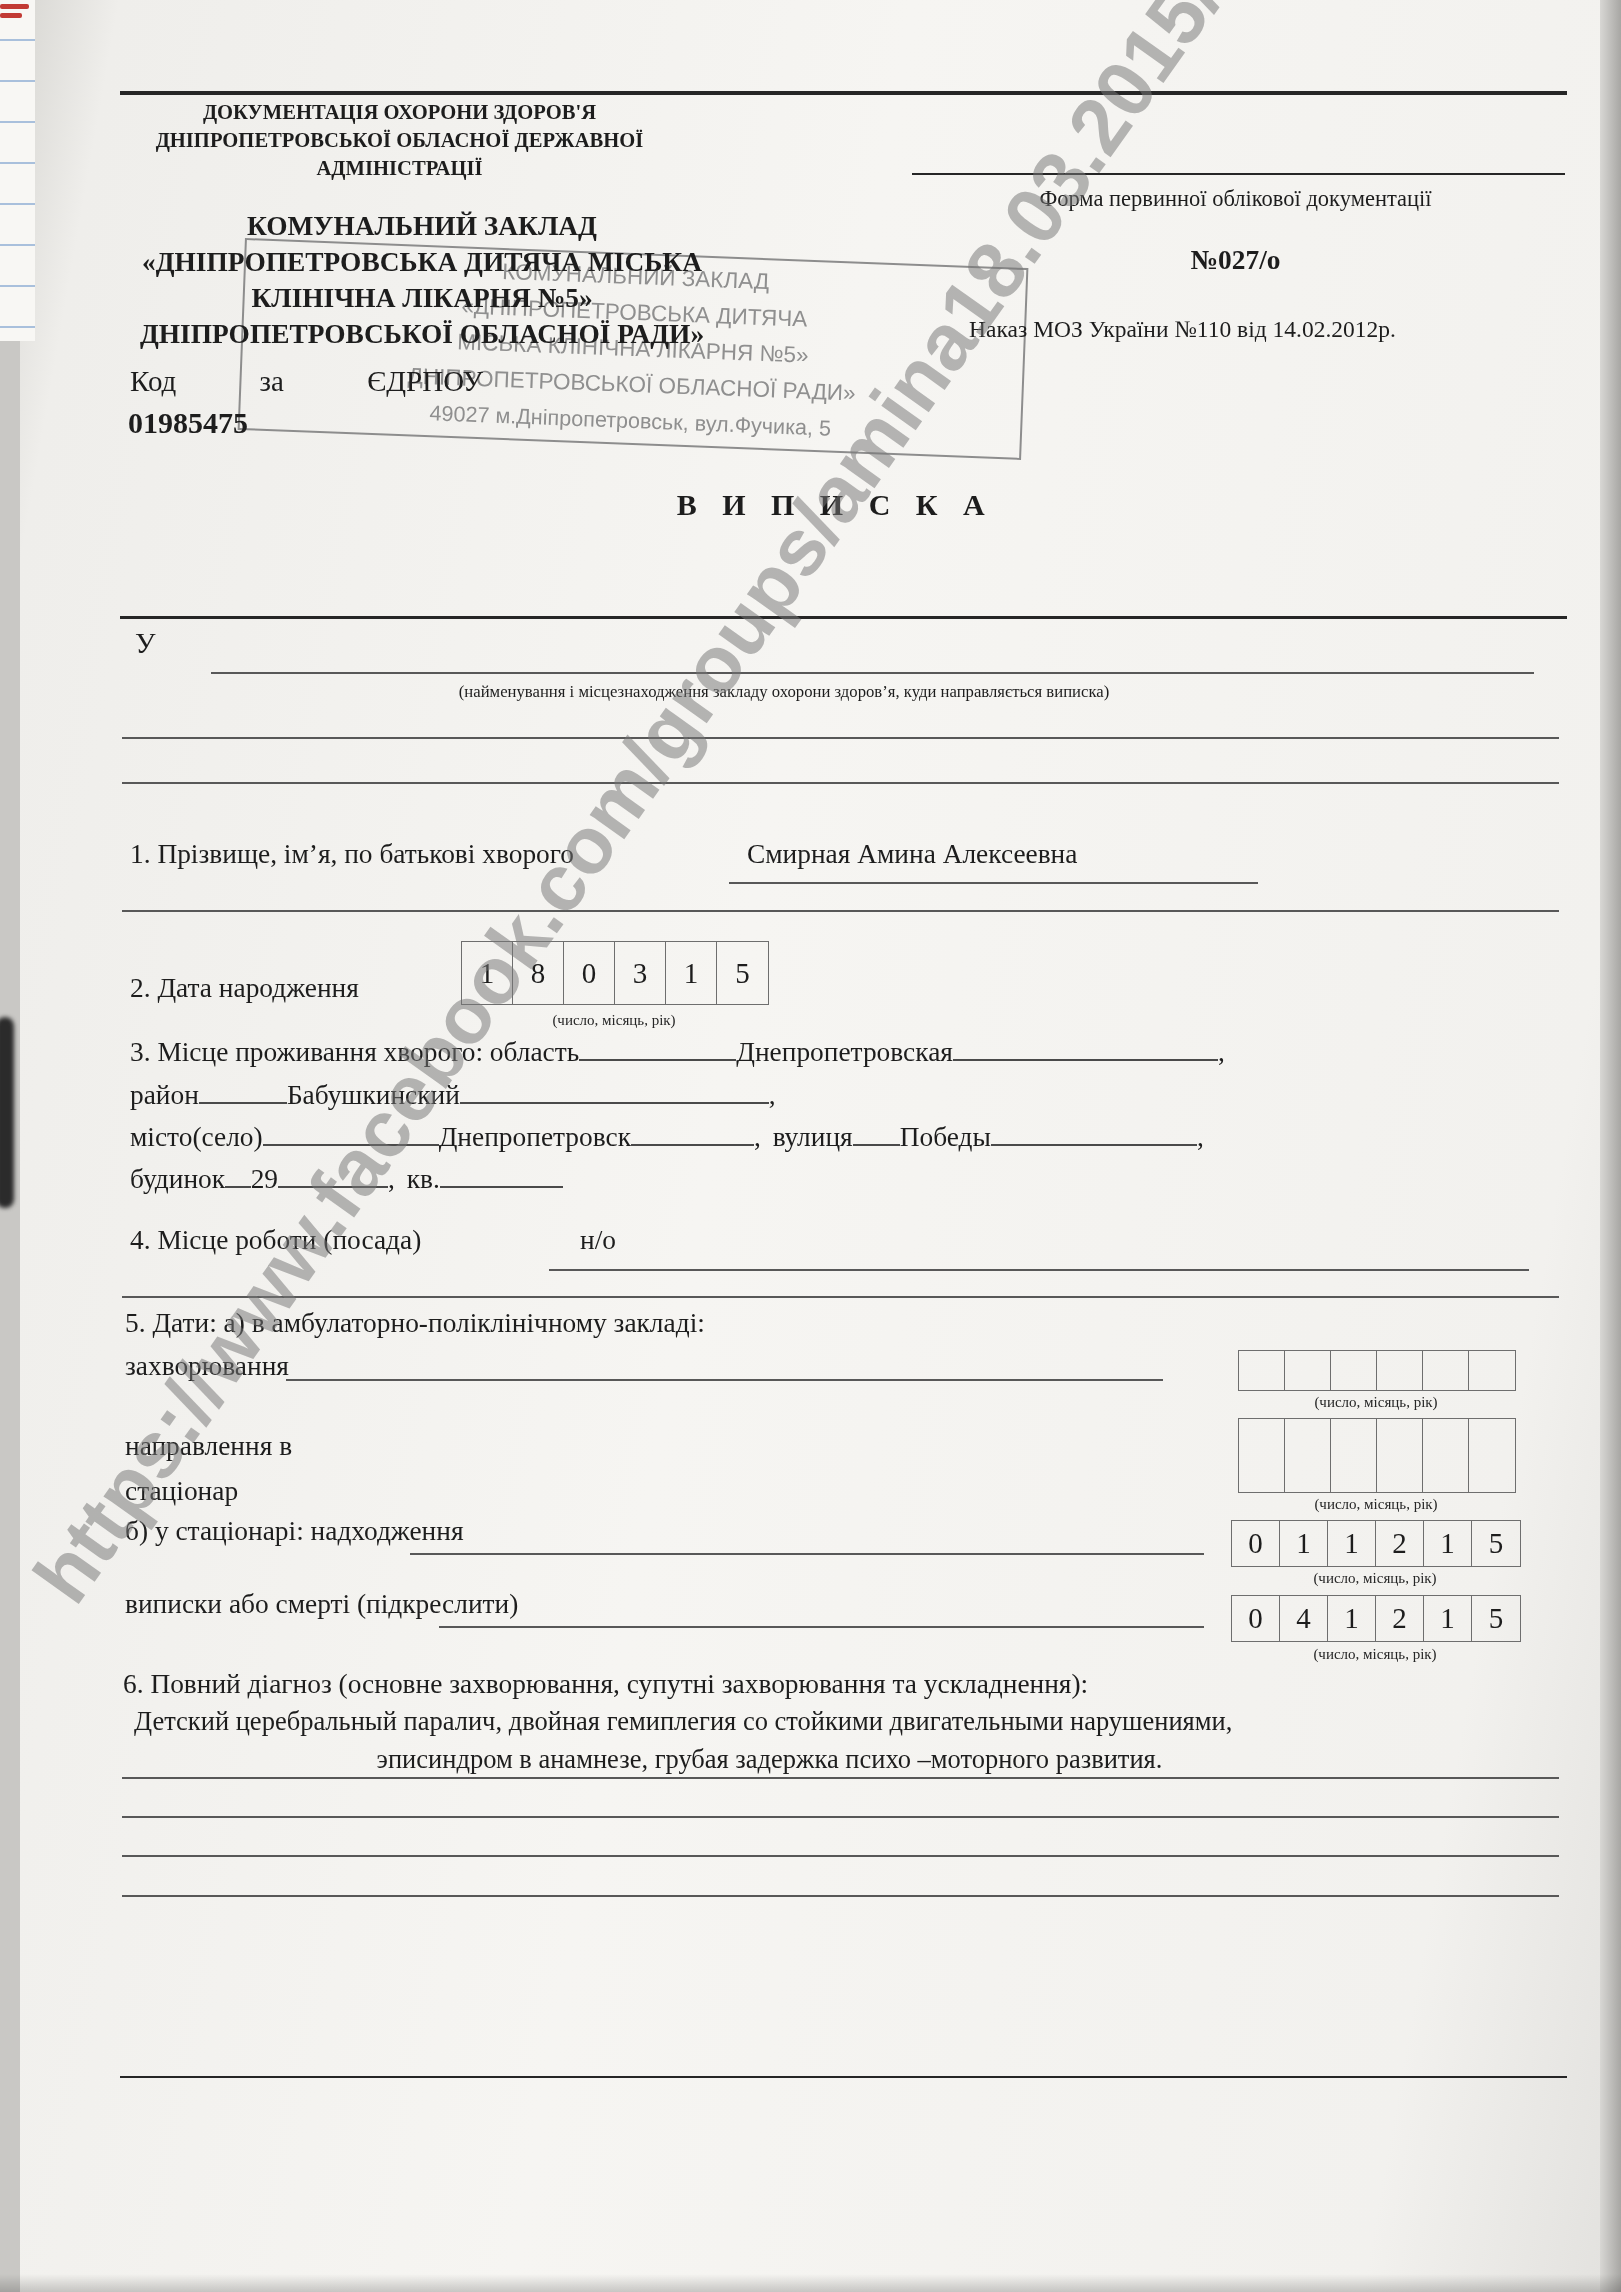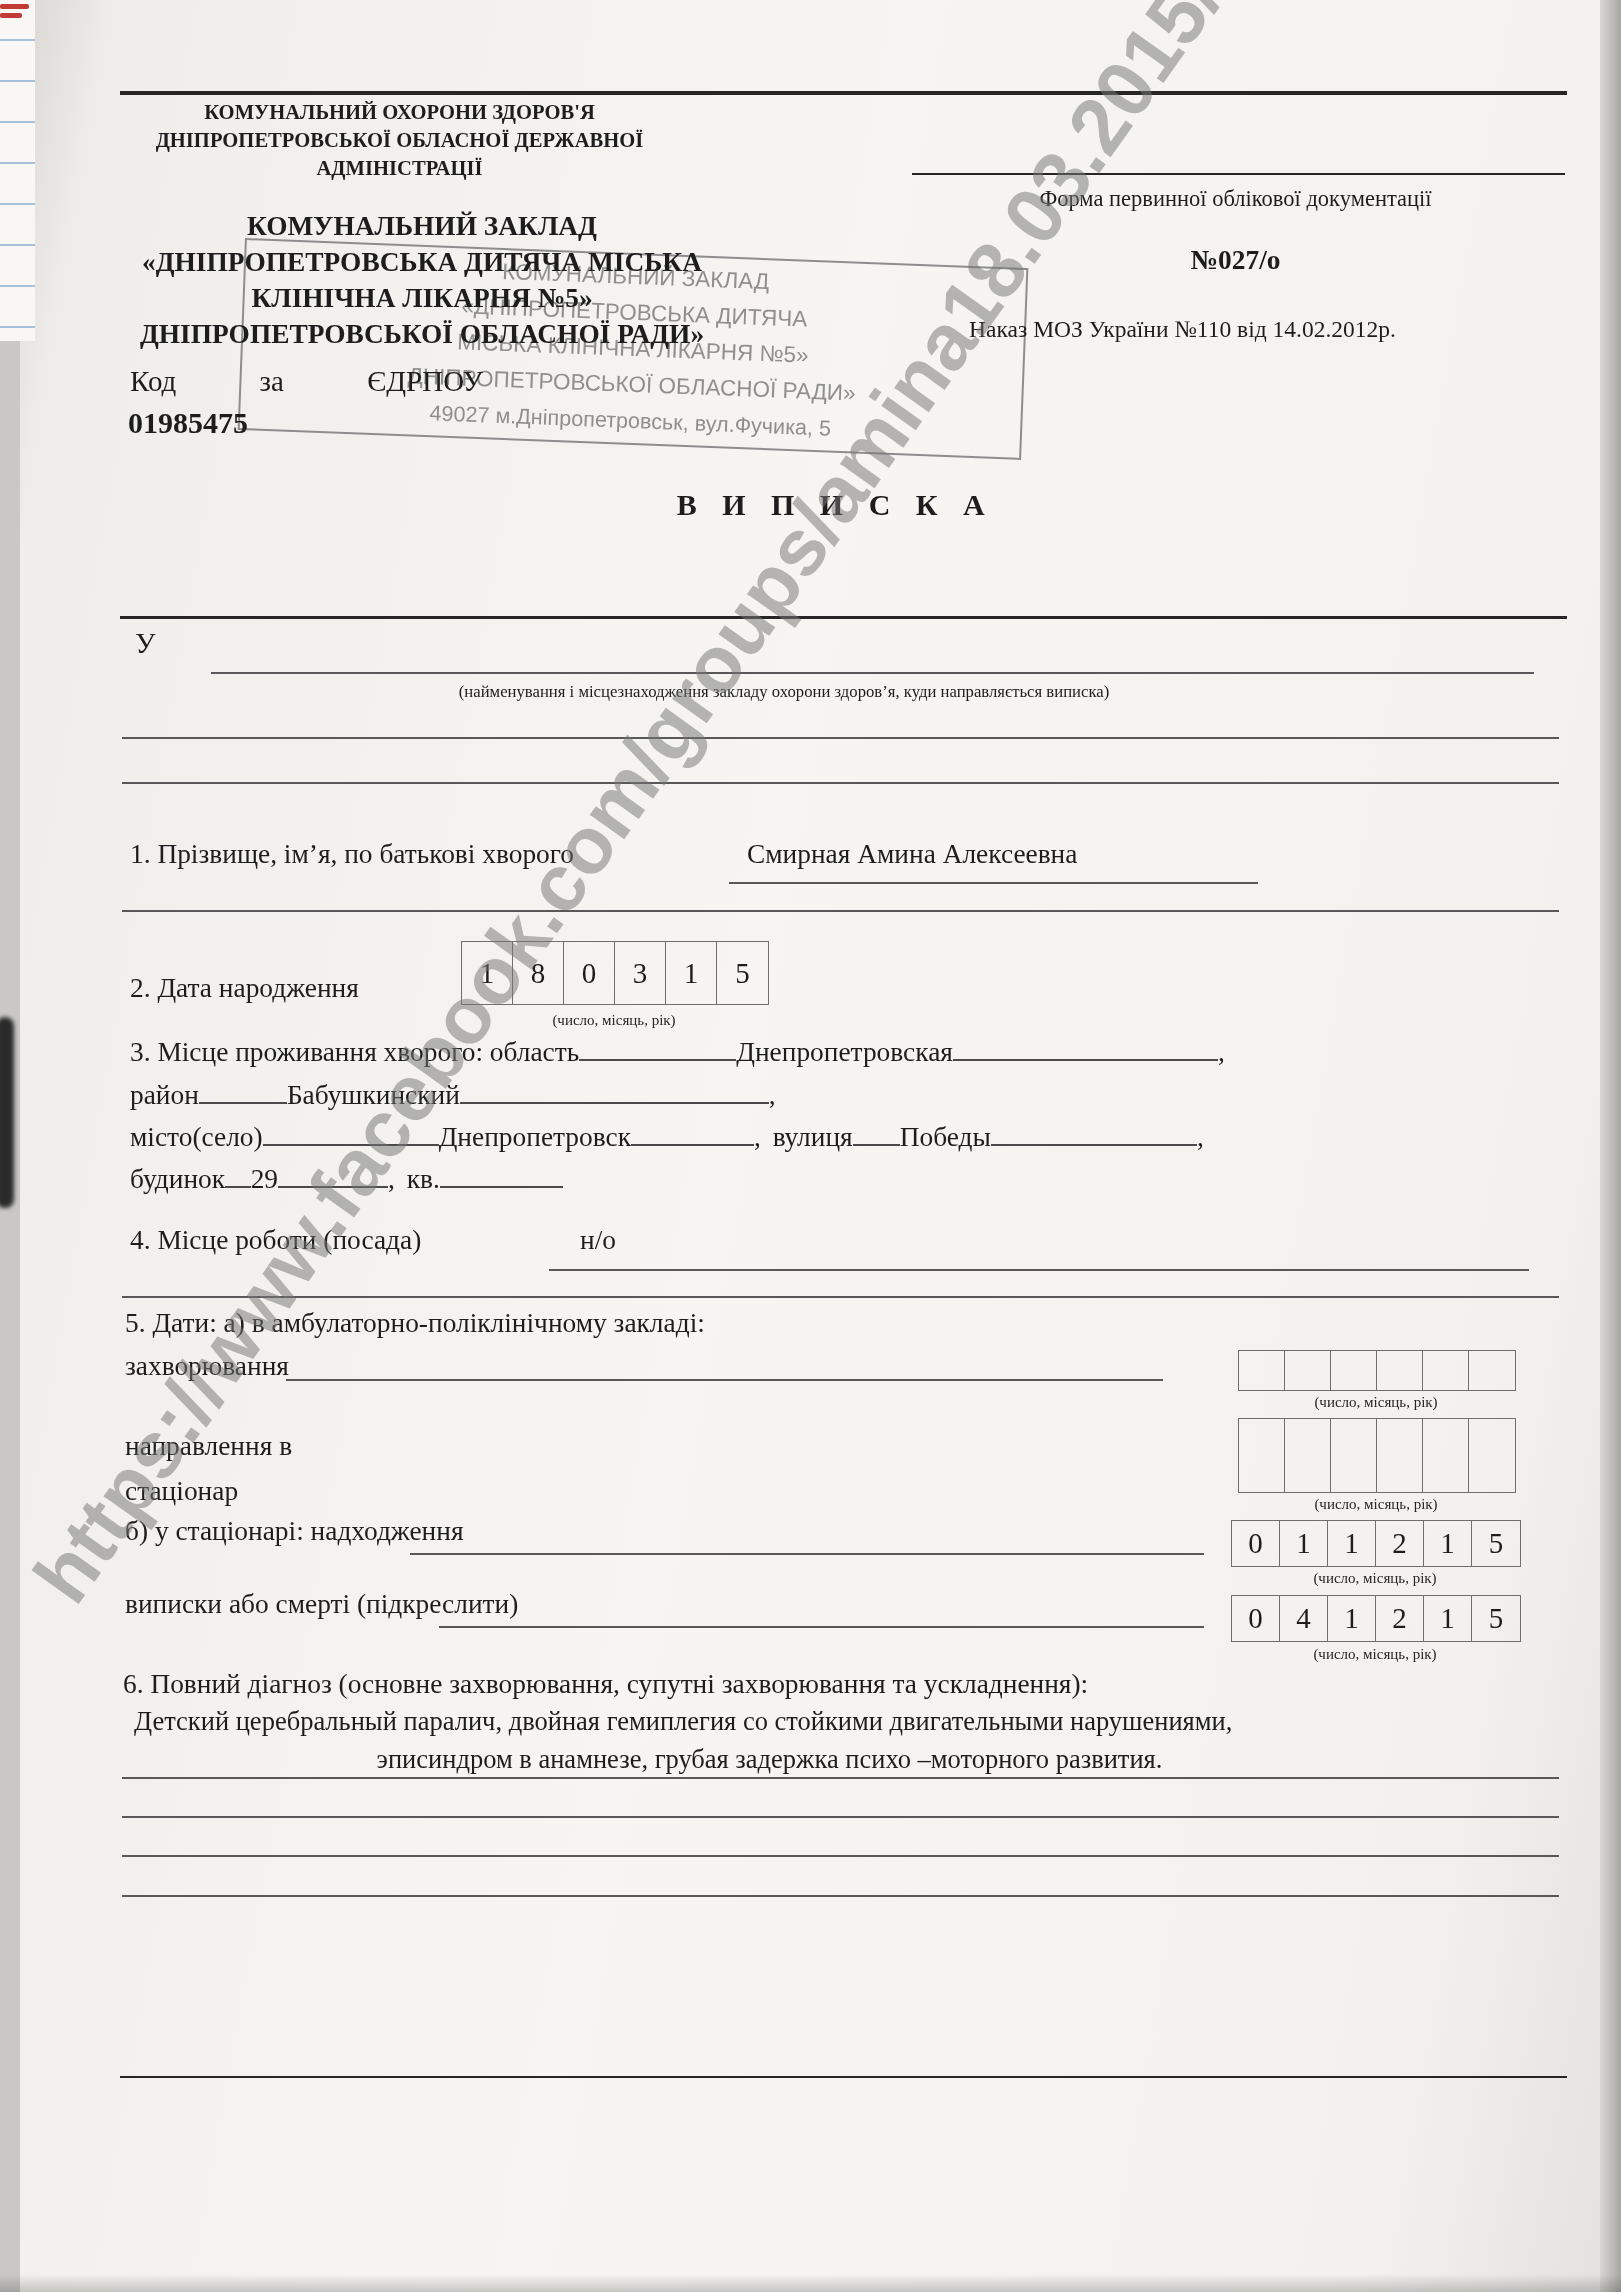--- a/index.html
+++ b/index.html
@@ -60,21 +60,21 @@
 
   <div class="hl" style="left:120px;top:91px;width:1447px;height:3.9px"></div>
   <div class="hl" style="left:120px;top:616px;width:1447px;height:2.9px"></div>
   <div class="hl" style="left:120px;top:2076px;width:1447px;height:2px"></div>
   <div class="vl" style="left:120px;top:91px;height:1987px"></div>
   <div class="vl" style="left:1564px;top:91px;height:1987px"></div>
   <div class="vl" style="left:863px;top:93px;height:522px"></div>
   <div class="vl" style="left:910px;top:93px;height:522px"></div>
 
   <div class="abs ctr b fz21 z3" style="left:125px;top:98px;width:549px;line-height:28px">
-    <div>КОМУНАЛЬНИЙ ОХОРОНИ ЗДОРОВ'Я</div>
+    <div>ДОКУМЕНТАЦІЯ ОХОРОНИ ЗДОРОВ'Я</div>
     <div>ДНІПРОПЕТРОВСЬКОЇ ОБЛАСНОЇ ДЕРЖАВНОЇ</div>
     <div>АДМІНІСТРАЦІЇ</div>
   </div>
 
   <div class="abs ctr b fz28 z3" style="left:116px;top:208px;width:612px;line-height:36px">
     <div>КОМУНАЛЬНИЙ ЗАКЛАД</div>
     <div>«ДНІПРОПЕТРОВСЬКА ДИТЯЧА МІСЬКА</div>
     <div>КЛІНІЧНА ЛІКАРНЯ №5»</div>
     <div>ДНІПРОПЕТРОВСЬКОЇ ОБЛАСНОЇ РАДИ»</div>
   </div>

